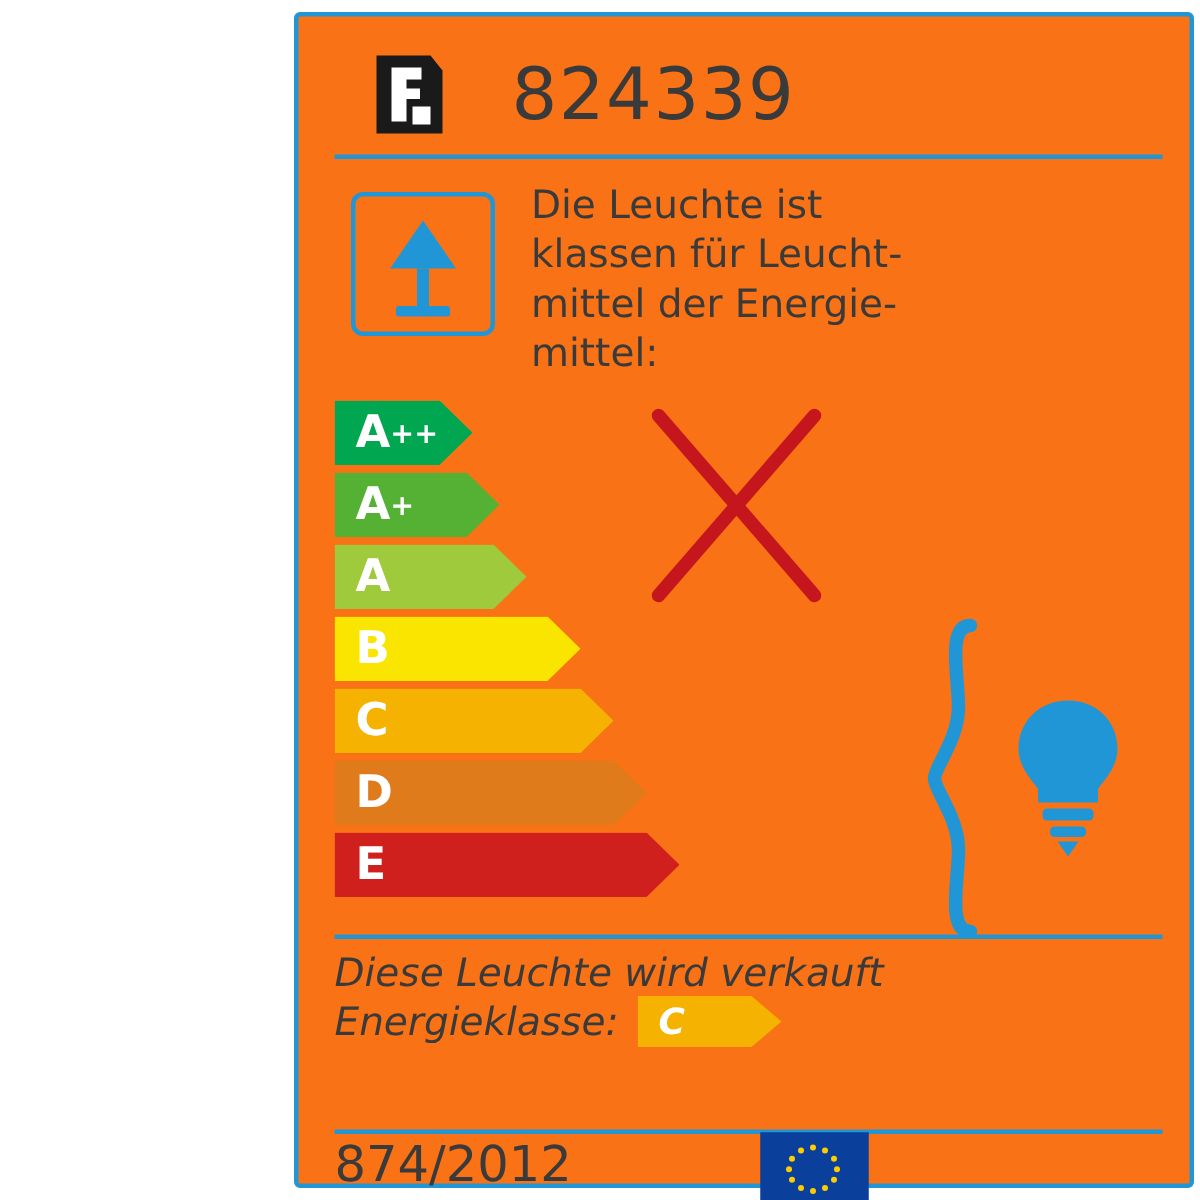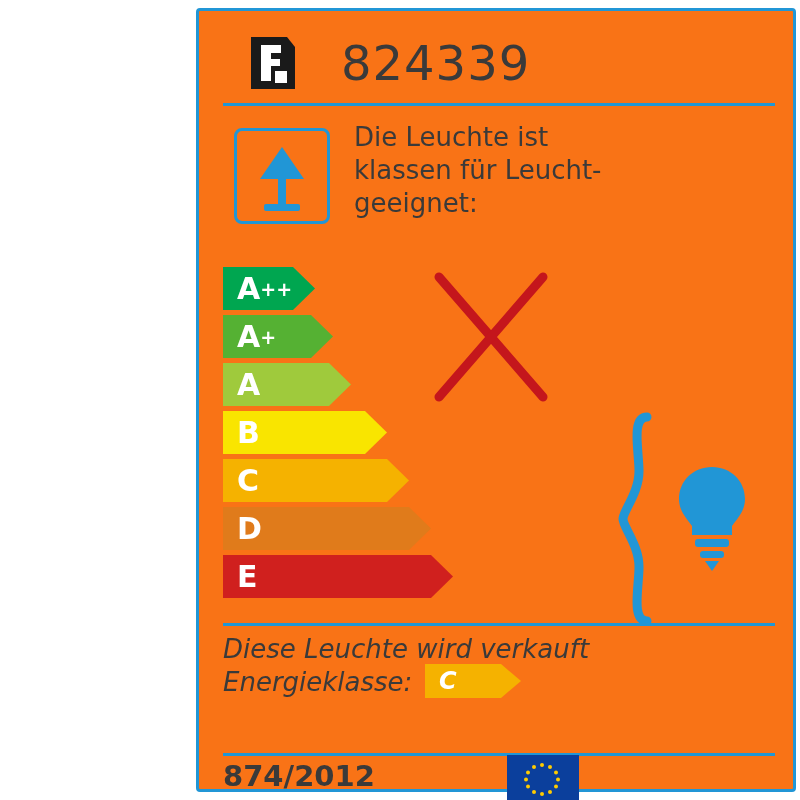--- a/index.html
+++ b/index.html
@@ -197,22 +197,22 @@
     left: 24px;
     top: 742px;
     width: 552px;
     height: 3px;
     background: #2196d6;
   }
   #regulation-number {
     position: absolute;
     left: 24px;
     top: 748px;
-    font-size: 29px;
-    font-weight: bold;
+    font-size: 33px;
+    font-weight: normal;
     color: #3a3a3a;
     line-height: 34px;
   }
   #eu-flag {
     position: absolute;
     left: 308px;
     top: 744px;
     width: 70px;
     height: 47px;
     background: #0b3f9c;
@@ -241,21 +241,22 @@
     <div id="lamp-icon-box">
       <svg width="72" height="74" viewBox="0 0 72 74">
         <path d="M36 6 L14 38 H58 Z" fill="#2196d6"></path>
         <rect x="32" y="38" width="8" height="26" fill="#2196d6"></rect>
         <rect x="18" y="63" width="36" height="7" rx="2" fill="#2196d6"></rect>
       </svg>
     </div>
     <div id="suitability-text">
       <div>Die Leuchte ist</div>
       <div>klassen für Leucht-</div>
-      <div>geeignet:</div>
+      <div>mittel der Energie-</div>
+      <div>mittel:</div>
     </div>
   </div>
 
   <div id="energy-scale">
     <div class="energy-row">
       <div class="energy-arrow" id="arrow-0" style="background: rgb(0, 166, 80); width: 92px;">
         <span>A</span>
           <span class="sup">++</span>
       </div>
     </div>

